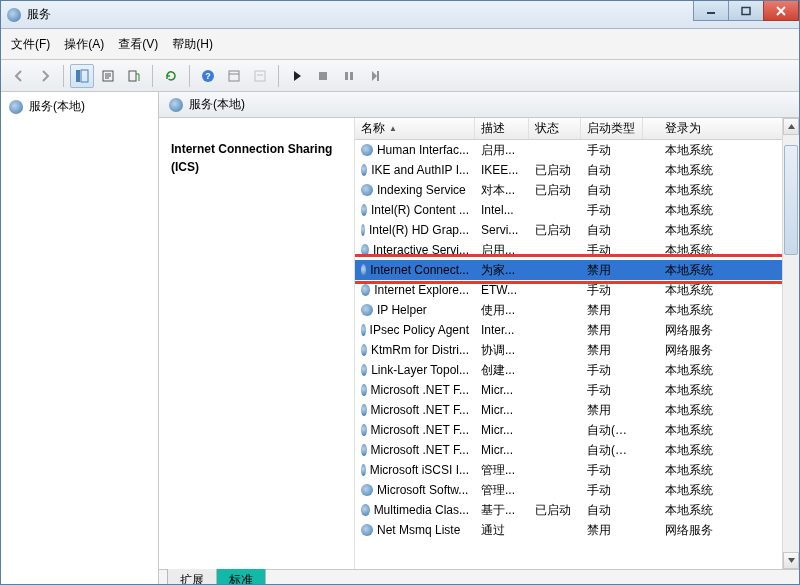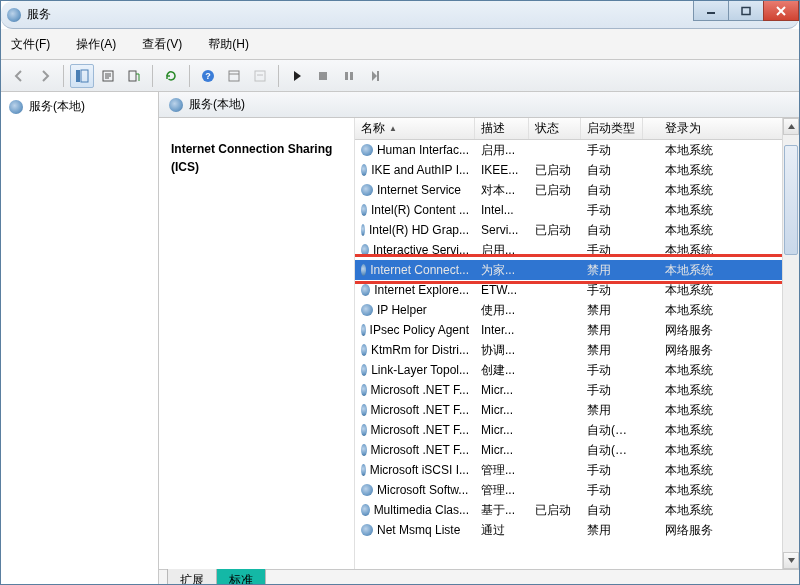--- a/index.html
+++ b/index.html
@@ -16,40 +16,39 @@
   }
   
   .titlebar {
     height: 28px;
     background: linear-gradient(to bottom, #eaf1f8, #dce6f1);
     border-bottom: 1px solid #a5b6c9;
     display: flex;
     align-items: center;
     padding: 0 6px;
     position: relative;
-    border-radius: 12px;
   }
   .titlebar .title { display: flex; align-items: center; gap: 6px; }
   .gear {
     width: 14px; height: 14px; border-radius: 50%;
     background: radial-gradient(circle at 40% 40%, #bcd3ea 0%, #6f9ec9 60%, #3f6d99 100%);
     display: inline-block; position: relative;
   }
   .winbtns { position: absolute; right: 0; top: 0; display: flex; }
   .winbtn {
     width: 36px; height: 20px; border: 1px solid #7a94ad; border-top: none;
     background: linear-gradient(to bottom,#dbe7f3,#bfd3e6);
     display: flex; align-items: center; justify-content: center;
     margin-left: -1px;
   }
   .winbtn.close { background: linear-gradient(to bottom,#e87b6f,#cf4332); border-color:#9c3b2e;}
   .winbtn svg { width: 12px; height: 10px; }
   
   .menubar {
-    height: 22px; display: flex; align-items: center; gap: 26px;
+    height: 22px; display: flex; align-items: center; gap: 14px;
     padding: 15px 10px; border-bottom: 1px solid #c8c8c8;
     background: #f4f4f4;
   }
   .menubar span { cursor: default; }
   
   .toolbar {
     height: 32px; display: flex; align-items: center; padding: 0 6px;
     background: linear-gradient(to bottom,#f7f8fa,#e9ecef);
     border-bottom: 1px solid #c8c8c8;
     gap: 2px;
@@ -95,21 +94,21 @@
     display:flex; align-items:center; padding:0 6px; border-right:1px solid #e0e0e0;
     position:relative;
   }
   .colh .sort { margin-left:4px; font-size:8px; color:#555;}
   .rows { flex:1; overflow:hidden; position:relative;}
   .row {
     display:flex; height:20px; align-items:center; font-size:12px;
     white-space:nowrap;
   }
   .row.selected {
-    background:#2f75d1; color:#e5e5e5;
+    background:#2f75d1; color:#000000;
   }
   .row .cell { padding:0 6px; overflow:hidden; text-overflow:ellipsis;}
   .row .namecell { display:flex; align-items:center; gap:4px;}
   .c-name { width: 120px;}
   .c-desc { width: 54px;}
   .c-status { width: 52px;}
   .c-startup { width: 62px;}
   .c-logon { flex:1;margin-left:16px;}
   
   .redbox {
@@ -317,21 +316,21 @@
                 <span>IKE and AuthIP I...</span>
               </div>
               <div class="cell c-desc">IKEE...</div>
               <div class="cell c-status">已启动</div>
               <div class="cell c-startup">自动</div>
               <div class="cell c-logon">本地系统</div>
             </div>
             <div class="row">
               <div class="cell namecell c-name">
                 <span class="gear" style="width: 12px; height: 12px;"></span>
-                <span>Internet Service</span>
+                <span>Indexing Service</span>
               </div>
               <div class="cell c-desc">对本...</div>
               <div class="cell c-status">已启动</div>
               <div class="cell c-startup">自动</div>
               <div class="cell c-logon">本地系统</div>
             </div>
             <div class="row">
               <div class="cell namecell c-name">
                 <span class="gear" style="width: 12px; height: 12px;"></span>
                 <span>Intel(R) Content ...</span>

